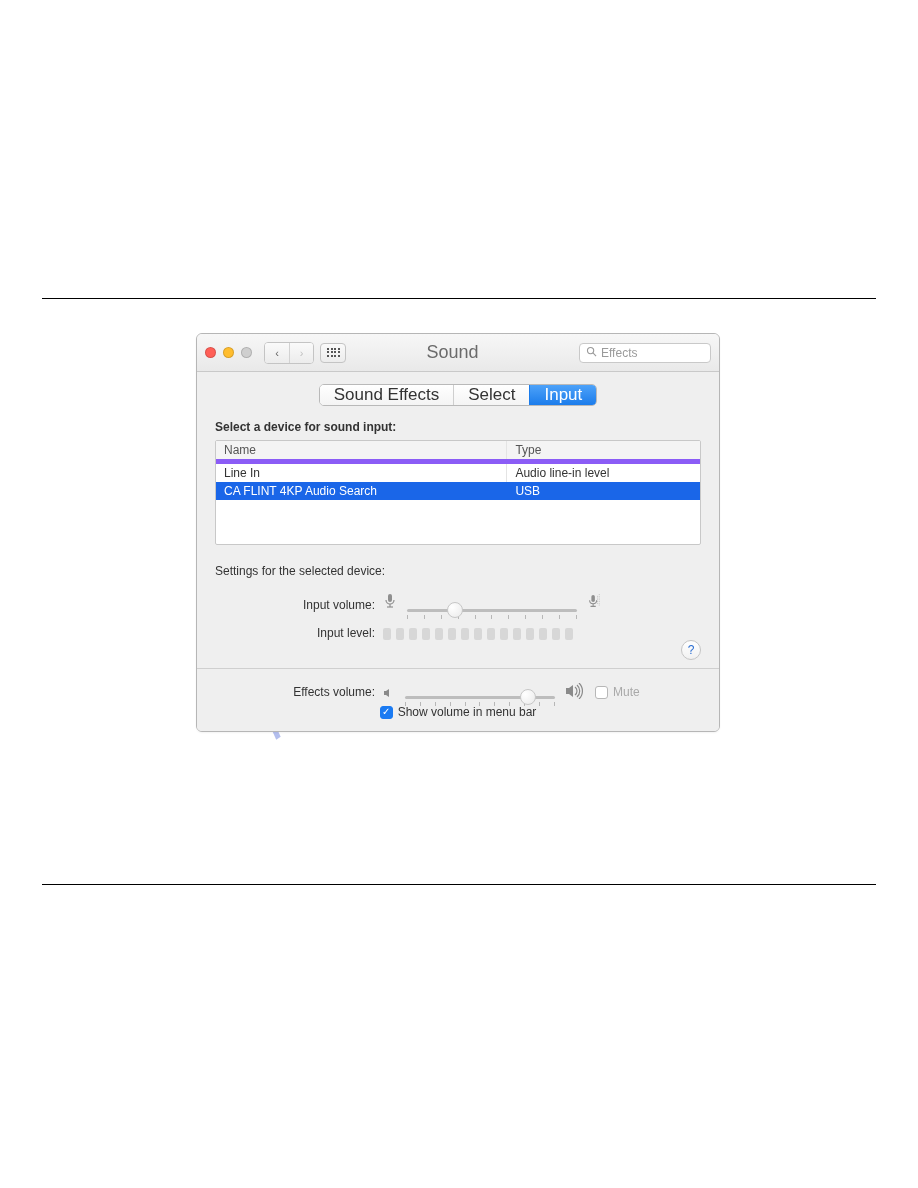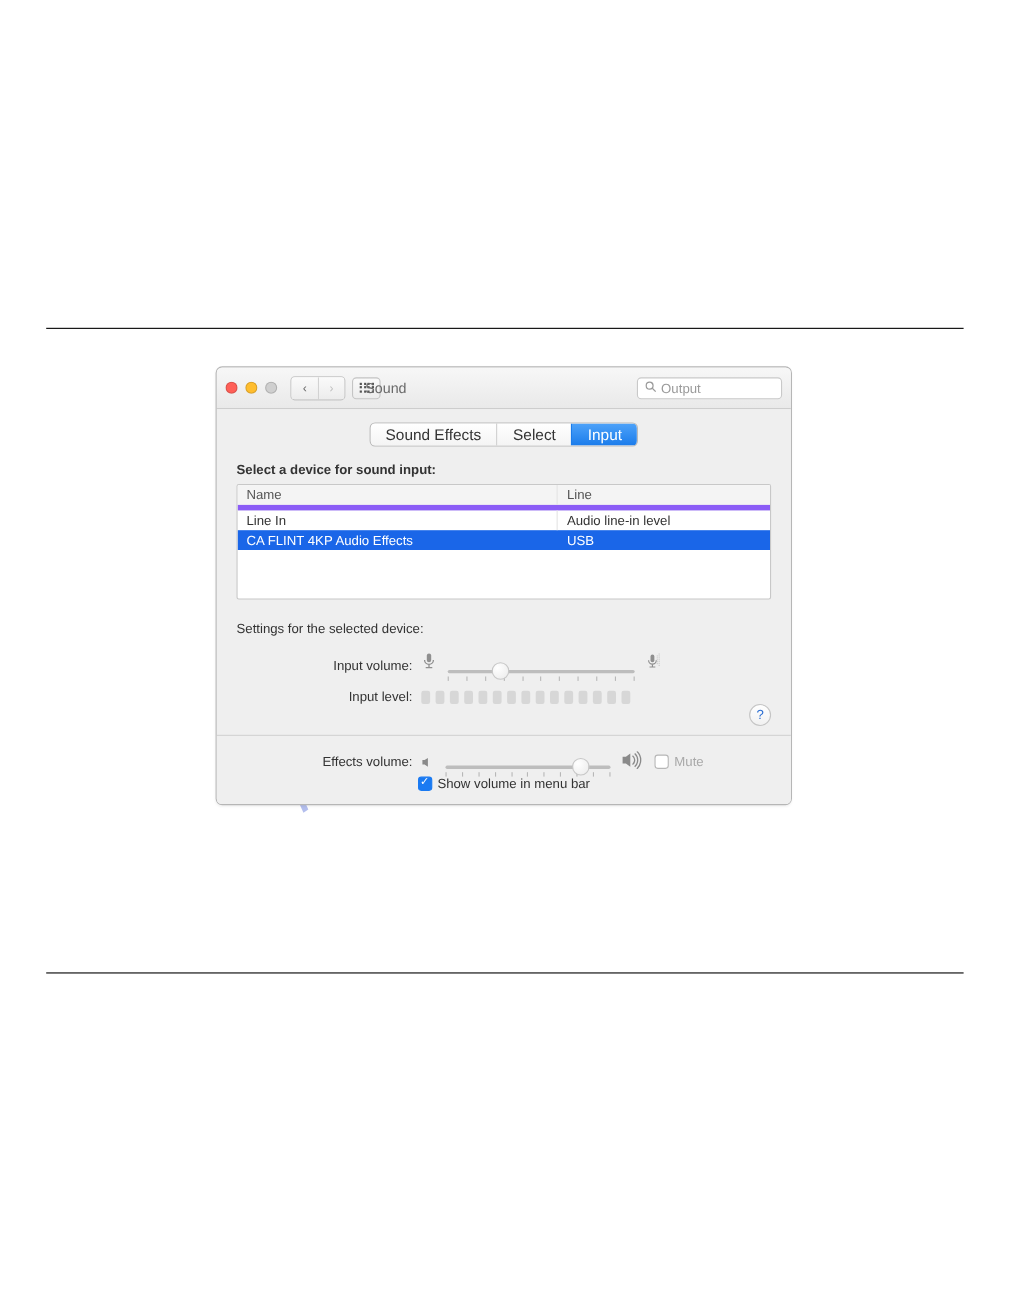--- a/index.html
+++ b/index.html
@@ -77,23 +77,23 @@
     width: 12px; height: 10px;
     display: grid;
     grid-template-columns: repeat(4, 2px);
     grid-template-rows: repeat(3, 2px);
     gap: 1.5px;
   }
   .grid-dots span { background: #555; width: 2px; height: 2px; }
 
   .window-title {
     flex: 1;
-    text-align: left;
+    text-align: center;
     color: #6a6a6a;
-    font-size: 13px;
+    font-size: 18px;
     margin-left: -20px;
   }
 
   .search-box {
     width: 132px; height: 20px;
     border: 1px solid #c9c9c9;
     border-radius: 4px;
     background: #fff;
     display: flex; align-items: center;
     padding: 0 6px; gap: 4px;
@@ -112,21 +112,21 @@
   .tabs {
     display: inline-flex;
     border: 1px solid #b9b9b9;
     border-radius: 5px;
     overflow: hidden;
     background: #fff;
     height: 22px;
   }
   .tab {
     padding: 0 14px;
-    font-size: 14px;
+    font-size: 17px;
     color: #333;
     display: flex; align-items: center;
     background: linear-gradient(#fff,#f4f4f4);
   }
   .tab + .tab { border-left: 1px solid #cfcfcf; }
   .tab.active {
     background: linear-gradient(#4da2f9,#1b7ceb);
     color: #fff;
     border-left: 1px solid #1b7ceb;
   }
@@ -347,47 +347,47 @@
       </div>
     </div>
     <div class="window-title">Sound</div>
     <div class="search-box">
       <span class="search-ico">
         <svg width="11" height="11" viewBox="0 0 12 12">
             <circle cx="5" cy="5" r="3.4" fill="none" stroke="#9a9a9a" stroke-width="1.2"></circle>
             <line x1="7.6" y1="7.6" x2="11" y2="11" stroke="#9a9a9a" stroke-width="1.2"></line>
           </svg>
       </span>
-      <span>Output</span>
+      <span>Effects</span>
     </div>
   </div>
 
   <div class="content">
 
     <div class="tab-row">
       <div class="tabs">
         <div class="tab">Sound Effects</div>
         <div class="tab">Select</div>
         <div class="tab active">Input</div>
       </div>
     </div>
 
     <div class="section-label">Select a device for sound input:</div>
 
     <div class="device-table">
       <div class="dt-head">
         <div class="col col-name">Name</div>
-        <div class="col col-type">Line</div>
+        <div class="col col-type">Type</div>
       </div>
       <div class="dt-row">
         <div class="col col-name">Line In</div>
         <div class="col col-type">Audio line-in level</div>
       </div>
       <div class="dt-row selected">
-        <div class="col col-name">CA FLINT 4KP Audio Effects</div>
+        <div class="col col-name">CA FLINT 4KP Audio Search</div>
         <div class="col col-type">USB</div>
       </div>
       <div class="dt-blank"></div>
     </div>
 
     <div class="settings-area rel-inset">
       <div class="settings-title">Settings for the selected device:</div>
 
       <div class="ctrl-row">
         <div class="ctrl-label">Input volume:</div>

